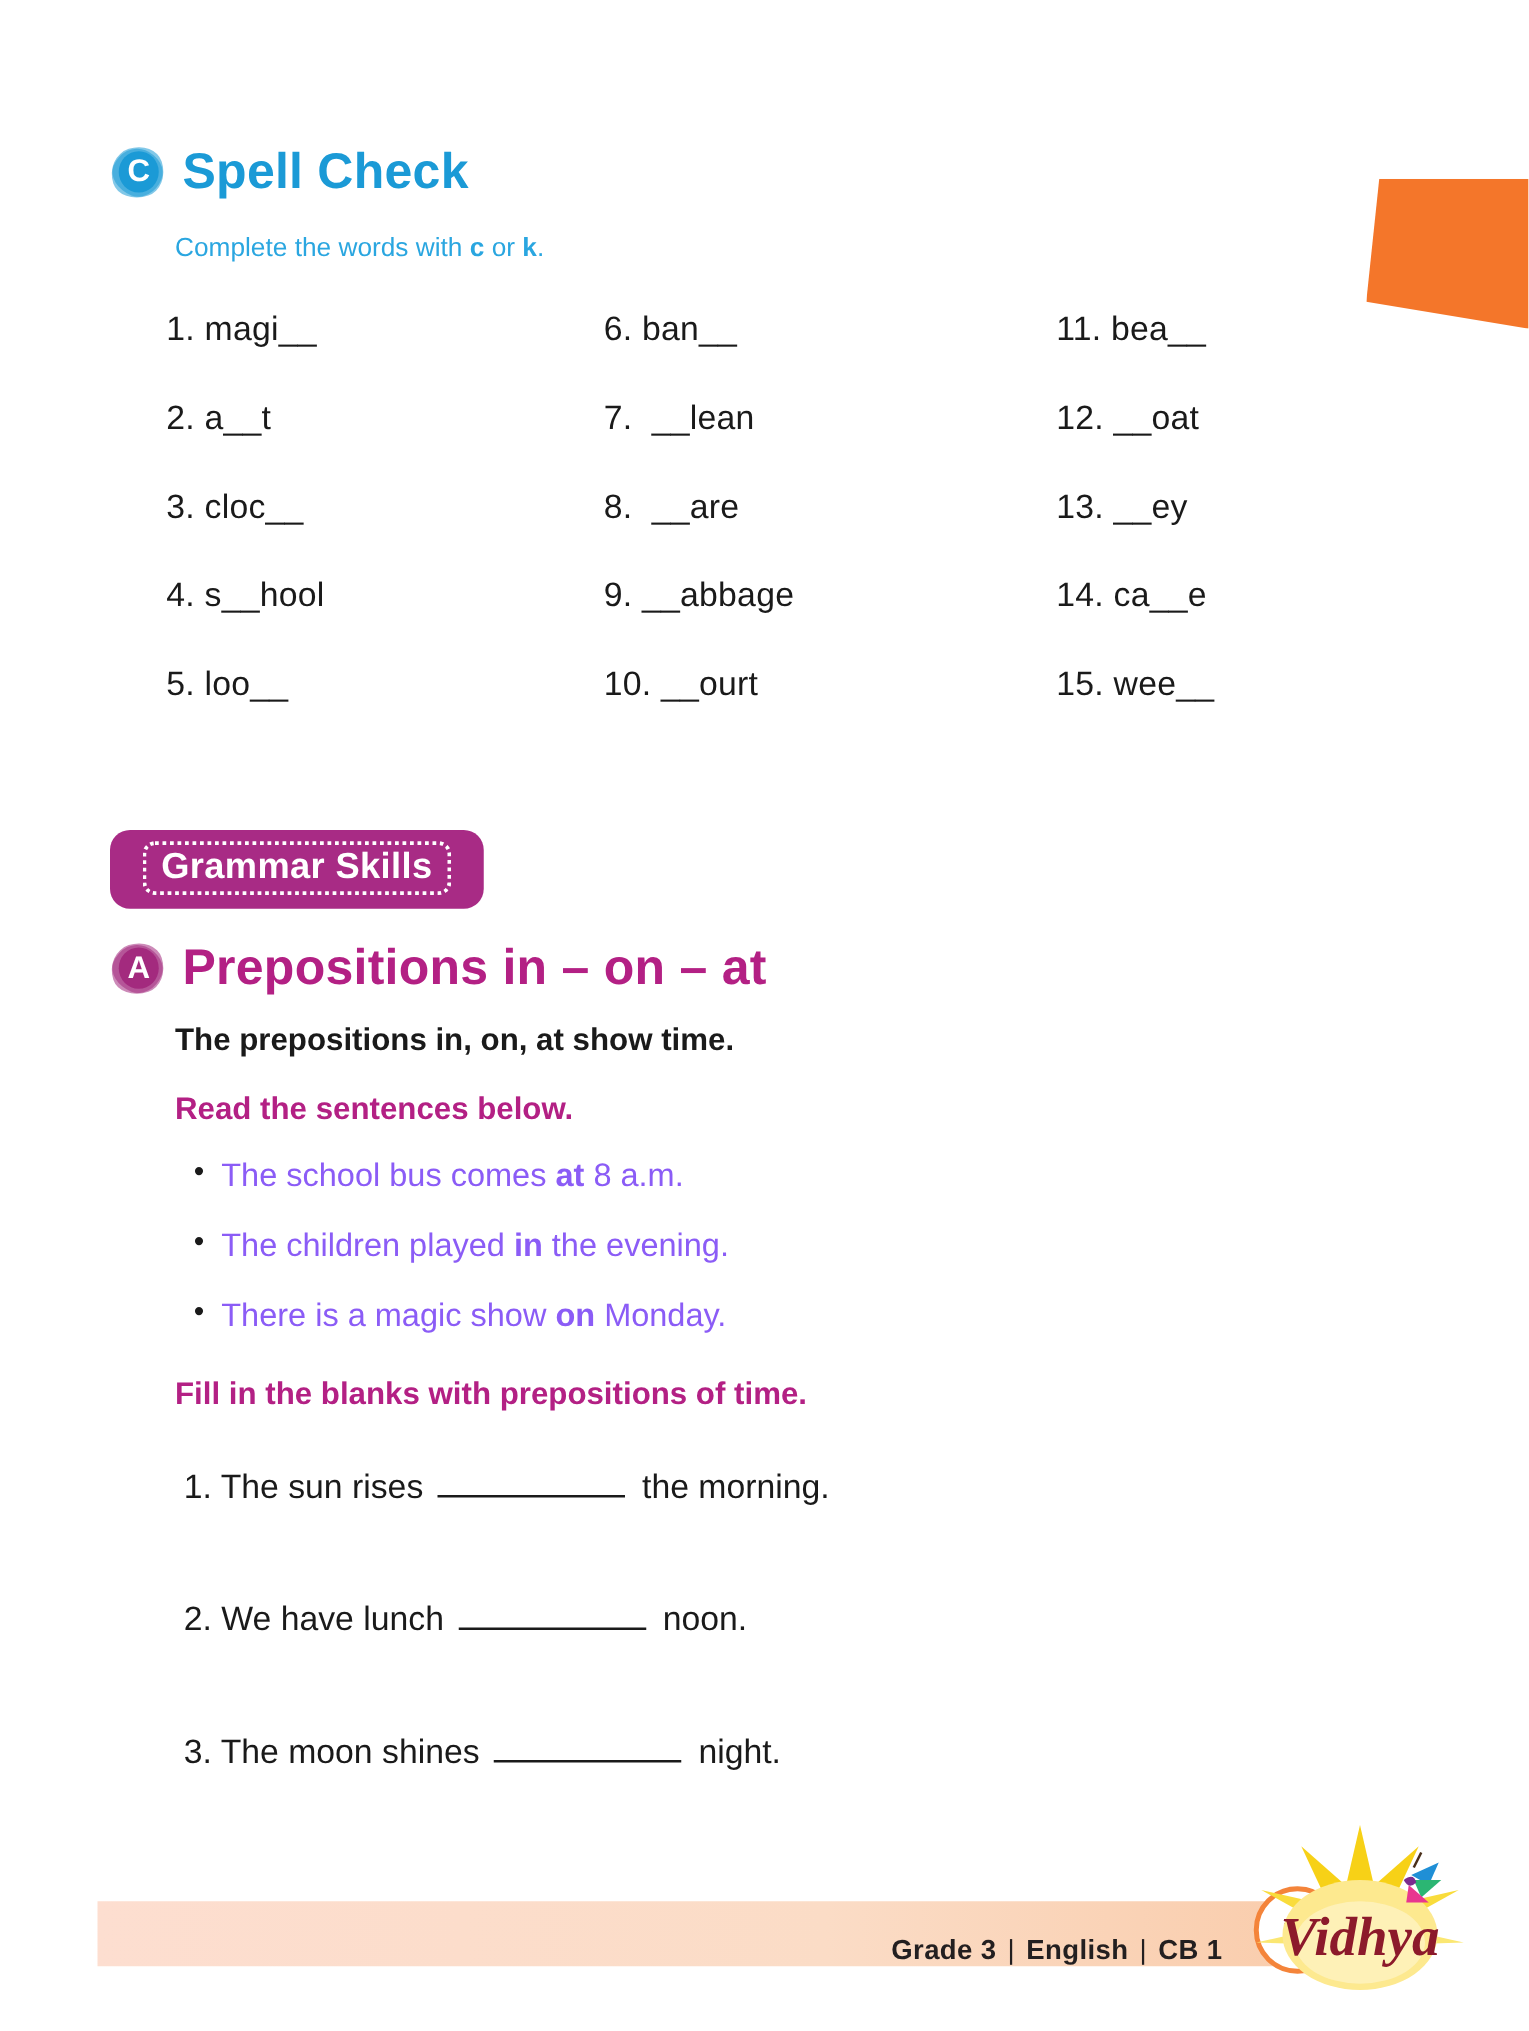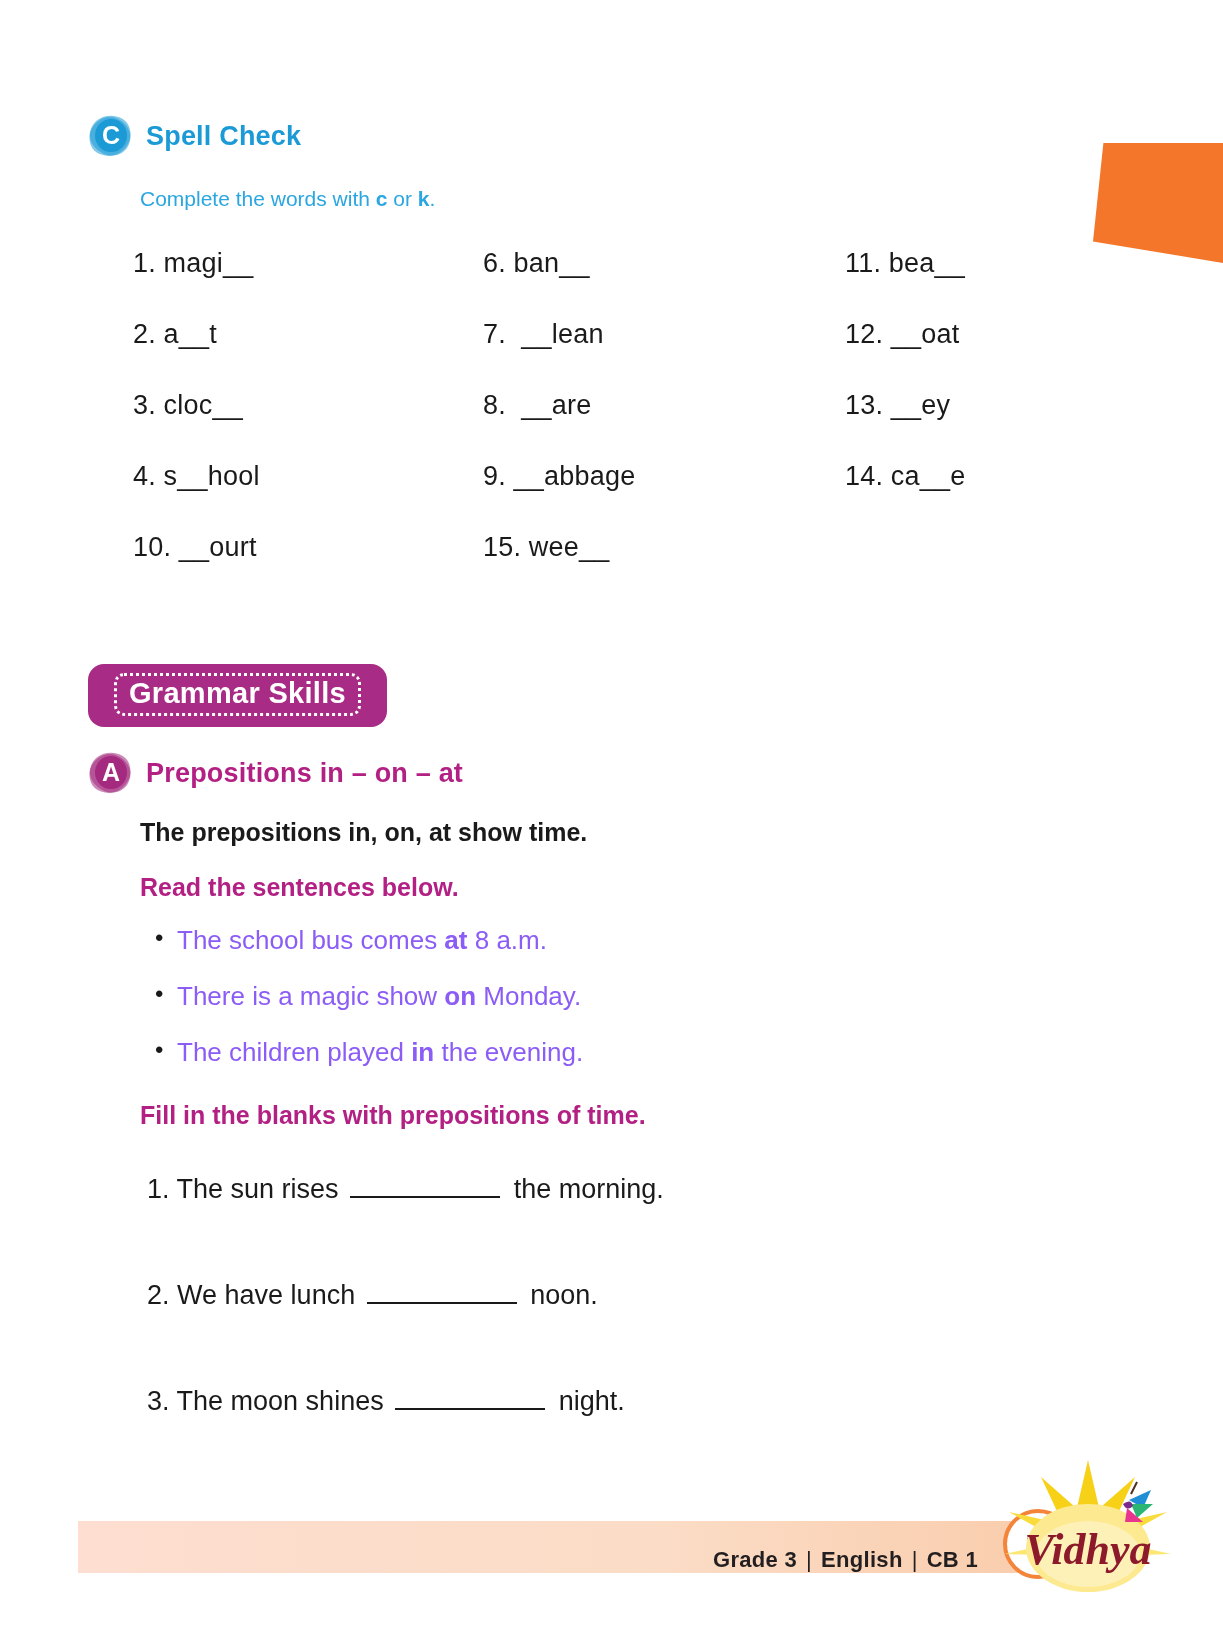--- a/index.html
+++ b/index.html
@@ -60,21 +60,21 @@
     color: #ffffff;
     font-size: 25px;
     font-weight: bold;
     line-height: 1;
   }
   .badge.blue .blob, .badge.blue .core { background: #1b9ad6; }
   .badge.magenta .blob, .badge.magenta .core { background: #a32a7e; }
   .badge .core { box-shadow: none; }
 
   .sec-title {
-    font-size: 27px;
+    font-size: 40px;
     font-weight: bold;
     letter-spacing: .2px;
   }
   .sec-title.blue { color: #1b9ad6; }
   .sec-title.magenta { color: #b32084; }
 
   
   .instruction {
     position: absolute;
     font-size: 21px;
@@ -248,20 +248,21 @@
     <div class="word-item">11. bea__</div>
     <div class="word-item">2. a__t</div>
     <div class="word-item">7.  __lean</div>
     <div class="word-item">12. __oat</div>
     <div class="word-item">3. cloc__</div>
     <div class="word-item">8.  __are</div>
     <div class="word-item">13. __ey</div>
     <div class="word-item">4. s__hool</div>
     <div class="word-item">9. __abbage</div>
     <div class="word-item">14. ca__e</div>
+    <div class="word-item">5. loo__</div>
     <div class="word-item">10. __ourt</div>
     <div class="word-item">15. wee__</div>
   </div>
 
   <div class="grammar-banner">
     <div class="inner-dots">
       <span>Grammar Skills</span>
     </div>
   </div>
 
@@ -273,22 +274,22 @@
     </span>
     <span class="sec-title magenta">Prepositions in – on – at</span>
   </div>
 
   <div class="body-text bold" style="left:140px; top:818px;">The prepositions in, on, at show time.</div>
 
   <div class="head-magenta" style="left:140px; top:873px;">Read the sentences below.</div>
 
   <ul class="bullets">
     <li><span>The school bus comes </span><b>at</b><span> 8 a.m.</span></li>
+    <li><span>The children played </span><b>in</b><span> the evening.</span></li>
     <li><span>There is a magic show </span><b>on</b><span> Monday.</span></li>
-    <li><span>The children played </span><b>in</b><span> the evening.</span></li>
   </ul>
 
   <div class="head-magenta" style="left:140px; top:1101px;">Fill in the blanks with prepositions of time.</div>
 
   <div class="fib" style="top:1174px;">
     <span>1.</span>
     <span>The sun rises</span>
     <span class="blank-line"></span>
     <span>the morning.</span>
   </div>

